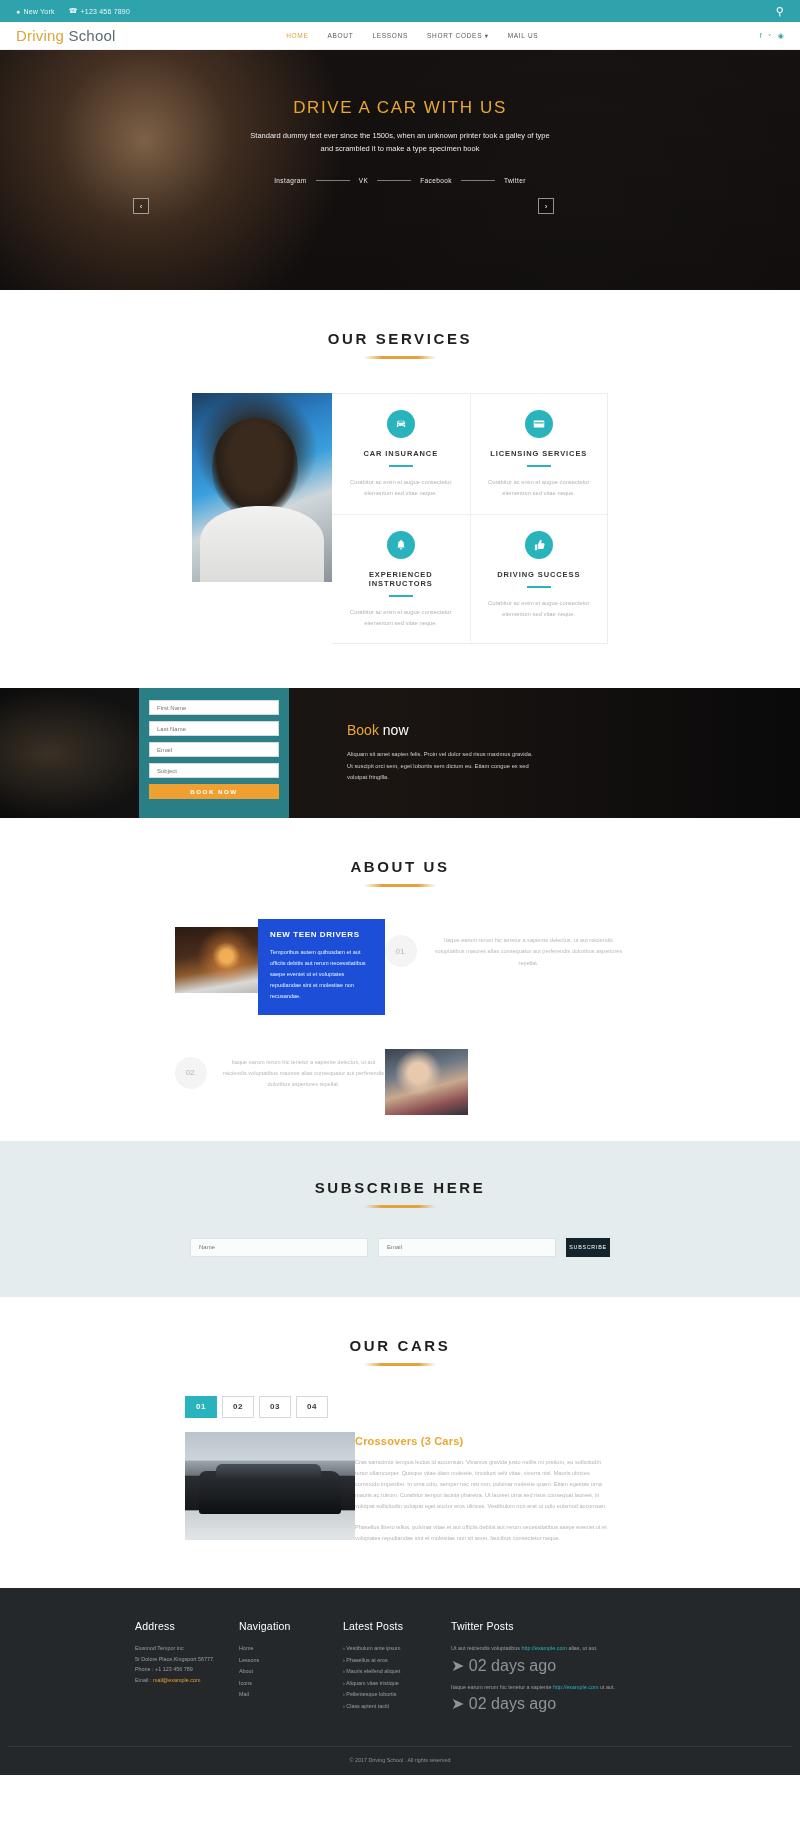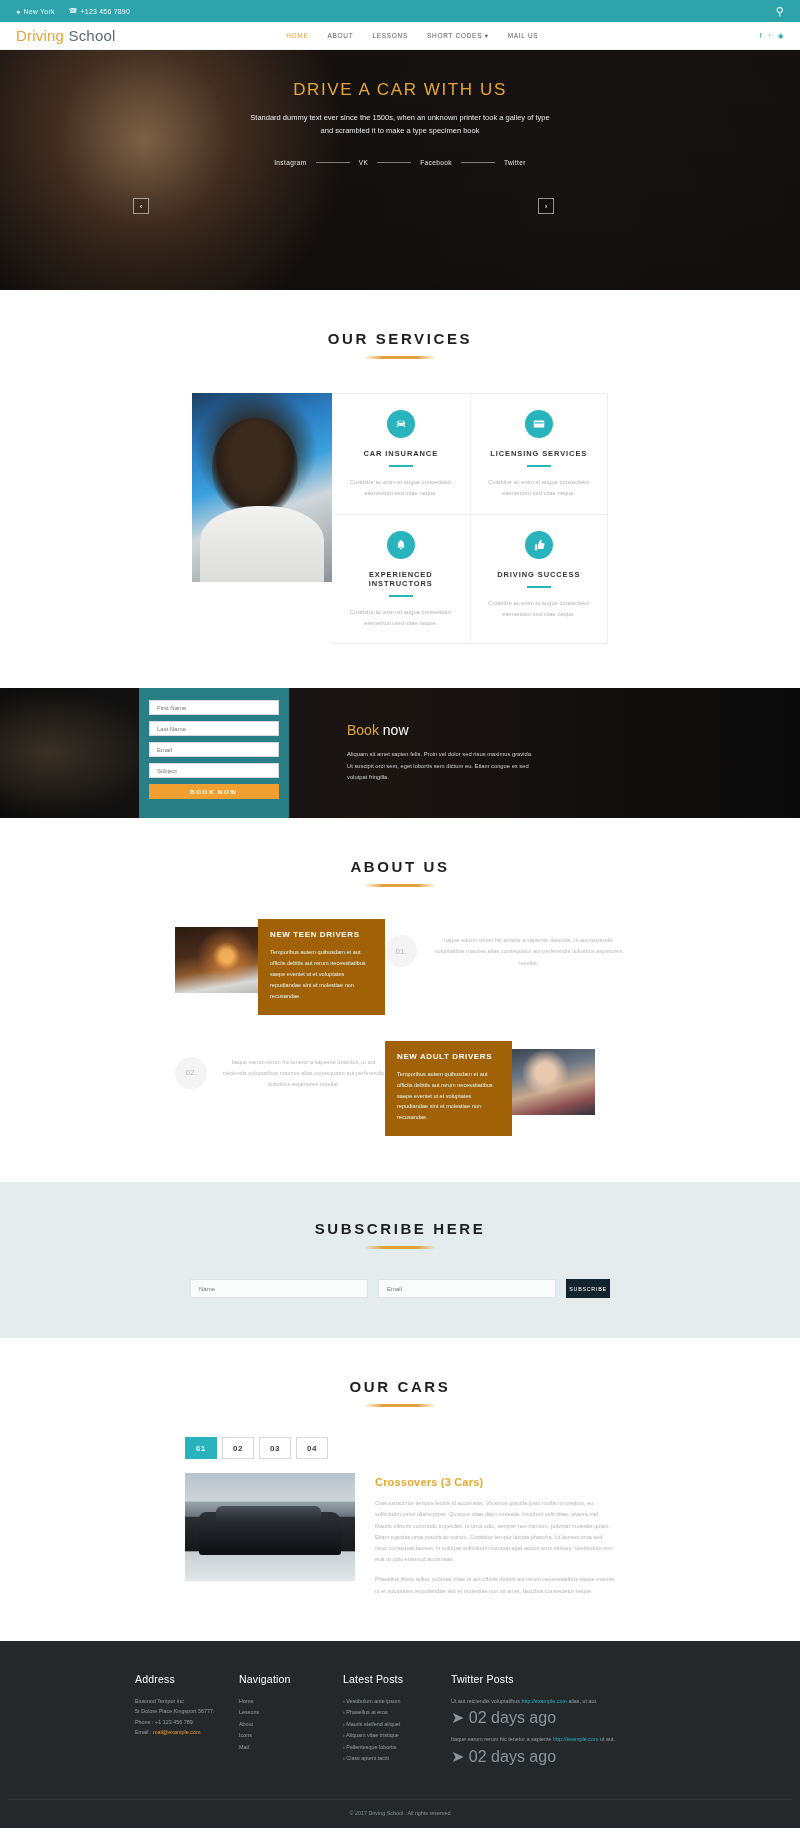--- a/index.html
+++ b/index.html
@@ -41,21 +41,21 @@
     height:240px; position:relative; overflow:hidden;
     background:
       radial-gradient(circle at 18% 38%, rgba(196,152,110,.95) 0, rgba(120,82,55,.75) 13%, rgba(30,24,22,.9) 30%),
       radial-gradient(circle at 72% 60%, rgba(70,72,78,.85) 0, rgba(22,22,26,.95) 38%),
       linear-gradient(100deg,#2b2623 0%,#191a1d 38%,#2c2e33 66%,#43464d 100%);
   }
   .hero:after{
     content:""; position:absolute; inset:0;
     background:linear-gradient(180deg,rgba(0,0,0,.28),rgba(0,0,0,.42));
   }
-  .hero-inner { position:relative; z-index:3; text-align:center; padding-top:30px; }
+  .hero-inner { position:relative; z-index:3; text-align:center; padding-top:48px; }
   .hero h1 {
     font-size:17px; color:#e8a830; letter-spacing:1.6px; font-weight:400;
   }
   .hero p {
     margin-top:11px; font-size:7.5px; color:#e8e8e8; line-height:1.75;
     width:300px; margin-left:auto; margin-right:auto;
   }
   .hero-arrow {
     position:absolute; top:148px; width:16px; height:16px; z-index:4;
     border:1px solid rgba(255,255,255,.55); color:#fff; font-size:8px;
@@ -146,37 +146,37 @@
     height:15px; background:#f0a030; border:none; color:#fff;
     font-size:6.2px; letter-spacing:1.5px; font-weight:700; cursor:pointer;
     font-family:inherit; text-transform:uppercase;
   }
   .book-txt { padding:34px 0 0 58px; width:250px; }
   .book-txt h2 { font-size:14px; font-weight:400; color:#fff; }
   .book-txt h2 b { color:#e8a830; font-weight:400; }
   .book-txt p { margin-top:11px; font-size:5.8px; color:#cfcfcf; line-height:2.0; }
 
   
-  .about { padding:40px 0 46px; background:#fff; }
+  .about { padding:40px 0 26px; background:#fff; }
   .about-rows { width:450px; margin:32px auto 0; }
   .about-row { display:flex; align-items:flex-start; }
   .about-row + .about-row { margin-top:26px; }
   .ab-img {
     width:83px; height:66px; flex:none; margin-top:8px;
     background:
       radial-gradient(circle at 62% 44%, rgba(255,186,92,.9) 0 10%, rgba(255,150,60,.35) 22%, rgba(0,0,0,0) 46%),
       linear-gradient(170deg,#2a1b12 0%,#4a2d1b 40%,#8d5a2e 62%,#d9d9d7 84%,#b9b9b7 100%);
   }
   .ab-img.b2 {
     background:
       radial-gradient(circle at 40% 36%, #e8c9ae 0 15%, rgba(232,201,174,0) 36%),
       linear-gradient(165deg,#3a4350 0%,#6b7785 34%,#c8a98e 58%,#8c4f52 80%,#2c333c 100%);
   }
   .ab-card {
-    background:#a16207; color:#fff; padding:11px 12px 13px; flex:1;
+    background:#1d4ed8; color:#fff; padding:11px 12px 13px; flex:1;
   }
   .ab-card h3 { font-size:8px; letter-spacing:.6px; font-weight:600; }
   .ab-card p { margin-top:8px; font-size:5.6px; line-height:1.95; color:#e3f7f8; }
   .ab-num-side { display:flex; align-items:flex-start; flex:1; padding-top:16px;text-align:center; }
   .ab-circle {
     width:32px; height:32px; border-radius:50%; background:#f4f4f4;
     display:flex; align-items:center; justify-content:center; flex:none;
     font-size:8px; color:#b6b6b6; margin-right:15px;
   }
   .ab-num-side p { font-size:5.6px; color:#b9b9b9; line-height:2.0; }
@@ -200,21 +200,21 @@
 
   
   .cars { padding:40px 0 44px; background:#fff; }
   .car-tabs { width:430px; margin:30px auto 0; display:flex; gap:5px; }
   .car-tab {
     width:32px; height:22px; border:1px solid #d8d8d8; display:flex;
     align-items:center; justify-content:center; font-size:8px;
     font-weight:700; color:#3a3a3a; cursor:pointer; letter-spacing:.5px;text-align:center;
   }
   .car-tab.active { background:#29b3bd; border-color:#29b3bd; color:#fff; }
-  .car-body { width:430px; margin:14px auto 0; display:flex; gap:20px; }
+  .car-body { width:430px; margin:14px auto 0; display:flex; }
   .car-img {
     width:170px; height:108px; flex:none;
     background:
       linear-gradient(180deg,#b9c3cb 0%,#cdd5da 26%,#9aa4ab 27%,#6d757c 40%, #2a2d31 41%, #15171a 72%, #c9cfd3 73%, #e2e6e8 100%);
       position:relative; overflow:hidden;
   }
   .car-img:before{
     content:""; position:absolute; left:8%; top:36%; width:84%; height:40%;
     background:linear-gradient(180deg,#2d3136 0%,#0d0f12 100%);
     border-radius:7px 10px 3px 3px;
@@ -402,24 +402,20 @@
           <p>Itaque earum rerum hic tenetur a sapiente delectus, ut aut reiciendis voluptatibus maiores alias consequatur aut perferendis doloribus asperiores repellat.</p>
         </div>
       </div>
 
       <div class="about-row">
         <div class="ab-num-side ab-left-pad">
           <div class="ab-circle">02.</div>
           <p>Itaque earum rerum hic tenetur a sapiente delectus, ut aut reiciendis voluptatibus maiores alias consequatur aut perferendis doloribus asperiores repellat.</p>
         </div>
         <div style="display:flex;width:210px;flex:none;">
-          <div class="ab-card">
-            <h3>NEW ADULT DRIVERS</h3>
-            <p>Temporibus autem quibusdam et aut officiis debitis aut rerum necessitatibus saepe eveniet ut et voluptates repudiandae sint et molestiae non recusandae.</p>
-          </div>
           <div class="ab-img b2"></div>
         </div>
       </div>
 
     </div>
   </div>
 
   <div class="subscribe">
     <div class="sec-title">
       <h2>SUBSCRIBE HERE</h2>

